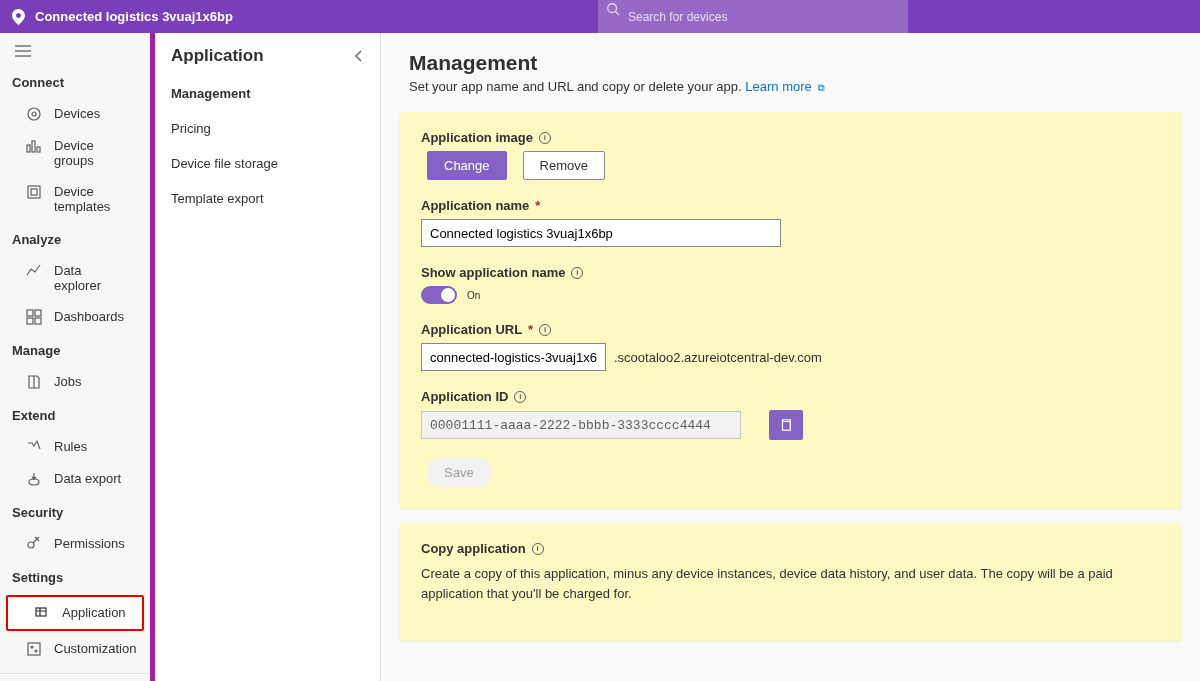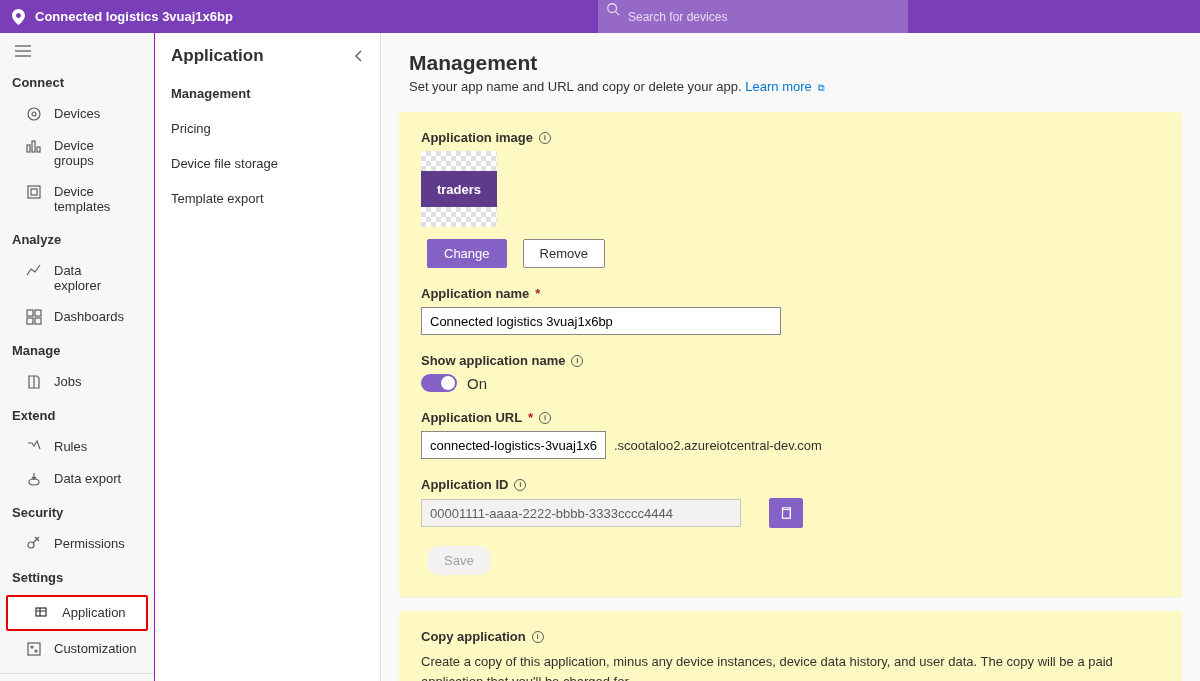--- a/index.html
+++ b/index.html
@@ -9,21 +9,21 @@
   .header .location-icon { margin-right: 10px; }
   .header-title { font-size: 13px; font-weight: 600; flex: 0 0 auto; }
   .search-wrap { margin-left: auto; margin-right: 280px; }
   .search-box { background: rgba(255,255,255,0.22); border: none; color: white; width: 310px; height: 40px; padding: 0 10px 0 30px; font-size: 12px; }
   .search-box::placeholder { color: #e9dcf5; }
   .search-container { position: relative; }
   .search-container .search-icon { position: absolute; left: 8px; top: 5px; color: #e9dcf5; }
   
   .layout { display: flex; height: calc(100vh - 33px); }
   
-  .sidebar-left { width: 155px; background: #f7f7f7; border-right: 1px solid #a21caf; overflow-y: auto; flex-shrink: 0; }
+  .sidebar-left { width: 155px; background: #f7f7f7; border-right: 5px solid #a21caf; overflow-y: auto; flex-shrink: 0; }
   .hamburger { padding: 12px 15px 8px; cursor: pointer; }
   .nav-group-title { font-size: 13px; font-weight: 600; padding: 10px 12px 8px; color: #323130; }
   .nav-item { display: flex; align-items: flex-start; padding: 8px 26px; cursor: pointer; gap: 12px; font-size: 13px; color: #323130; }
   .nav-item.active { background: #fff; position: relative; }
   .nav-item-icon { width: 16px; height: 16px; display: flex; align-items: center; justify-content: center; flex-shrink: 0; }
   .highlight-box { border: 2px solid #e60000; border-radius: 2px; margin: 2px 6px; }
   .highlight-box .nav-item { background: #fff; }
   
   .sidebar-right { width: 226px; background: #fff; border-right: 1px solid #e1dfdd; flex-shrink:0; }
   .sidebar-right-header { display: flex; align-items: center; justify-content: space-between; padding: 13px 16px 10px; }
@@ -56,27 +56,27 @@
   .btn-secondary { background: #fff; color: #323130; border-color: #8a8886; }
   .btn-disabled { background: #f3f2f1; color: #a19f9d; border-color: #f3f2f1; cursor: default; border-radius: 12px; }
   
   .text-input { width: 360px; height: 28px; padding: 0 8px; border: 1px solid #8a8886; font-size: 13px; font-family: inherit; }
   .text-input.narrow { width: 185px; }
   .text-input.readonly { background: #f3f2f1; border-color: #c8c6c4; width: 320px; color: #605e5c; }
   
   .url-row { display: flex; align-items: center; gap: 8px; }
   .url-suffix { font-size: 13px; color: #323130; }
   
-  .id-row { display: flex; align-items: center; gap: 28px; }
+  .id-row { display: flex; align-items: center; gap: 28px; font-family: Liberation Mono, monospace; }
   .copy-btn { background: #8661c5; width: 34px; height: 30px; display: flex; align-items: center; justify-content: center; border: none; border-radius: 2px; cursor: pointer; color: white; }
   
   .toggle-row { display: flex; align-items: center; gap: 10px; }
   .toggle { width: 36px; height: 18px; border-radius: 9px; background: #8661c5; position: relative; cursor: pointer; }
   .toggle-knob { width: 14px; height: 14px; background: #fff; border-radius: 50%; position: absolute; top: 2px; right: 2px; }
-  .toggle-label { font-size: 15px; }
+  .toggle-label { font-size: 10px; }
   
   .card-desc { font-size: 13px; color: #323130; margin-bottom: 16px; line-height: 1.5; }
   
   svg { display: block; }
 </style>
 </head>
 <body>
 
 <div class="header">
   <span class="location-icon">
@@ -259,25 +259,20 @@
         <span>Set your app name and URL and copy or delete your app. </span><a class="link" href="#"><span>Learn more</span> <span class="link-icon">⧉</span></a>
       </div>
     </div>
 
     <div class="card">
       <div class="field-group">
         <div class="field-label">
           <span>Application image</span>
           <span class="info-icon">i</span>
         </div>
-        <div class="app-image-wrap">
-          <div class="checker-strip"></div>
-          <div class="app-image">traders</div>
-          <div class="checker-strip"></div>
-        </div>
         <div class="btn-row">
           <button class="btn btn-primary">Change</button>
           <button class="btn btn-secondary">Remove</button>
         </div>
       </div>
 
       <div class="field-group">
         <div class="field-label">
           <span>Application name</span>
           <span class="required">*</span>

